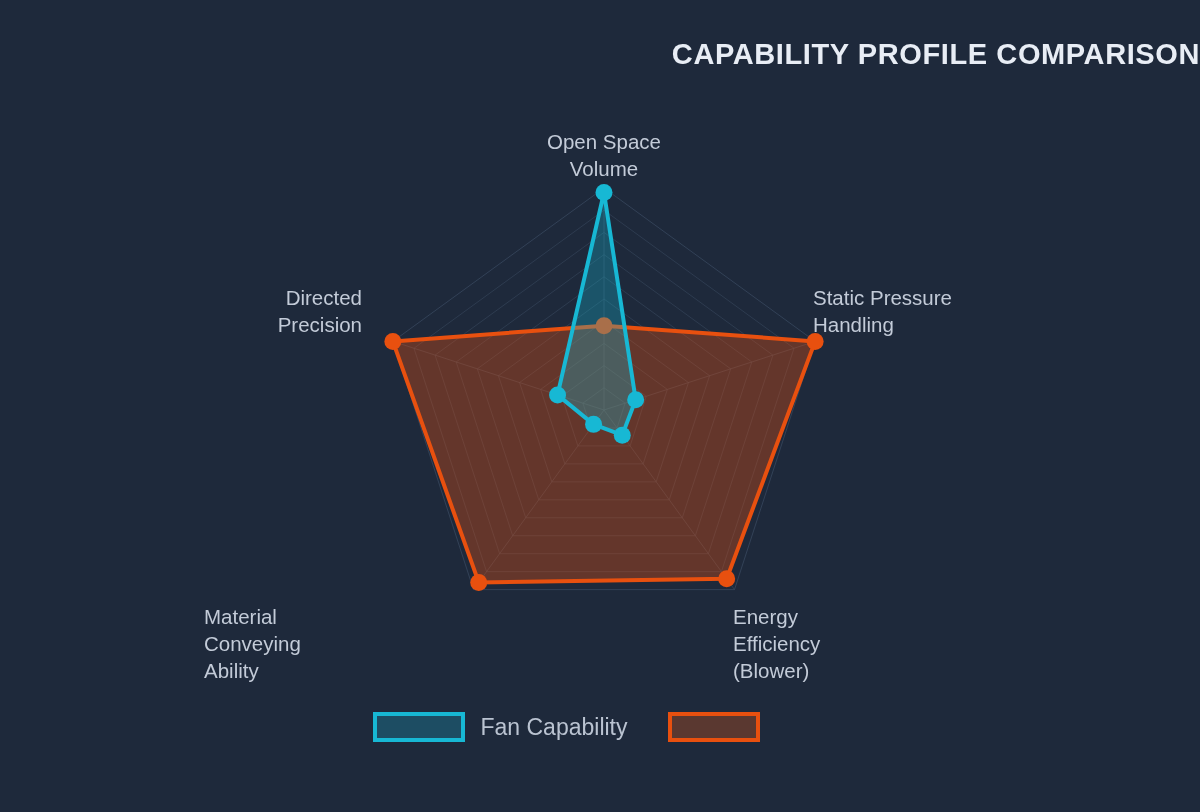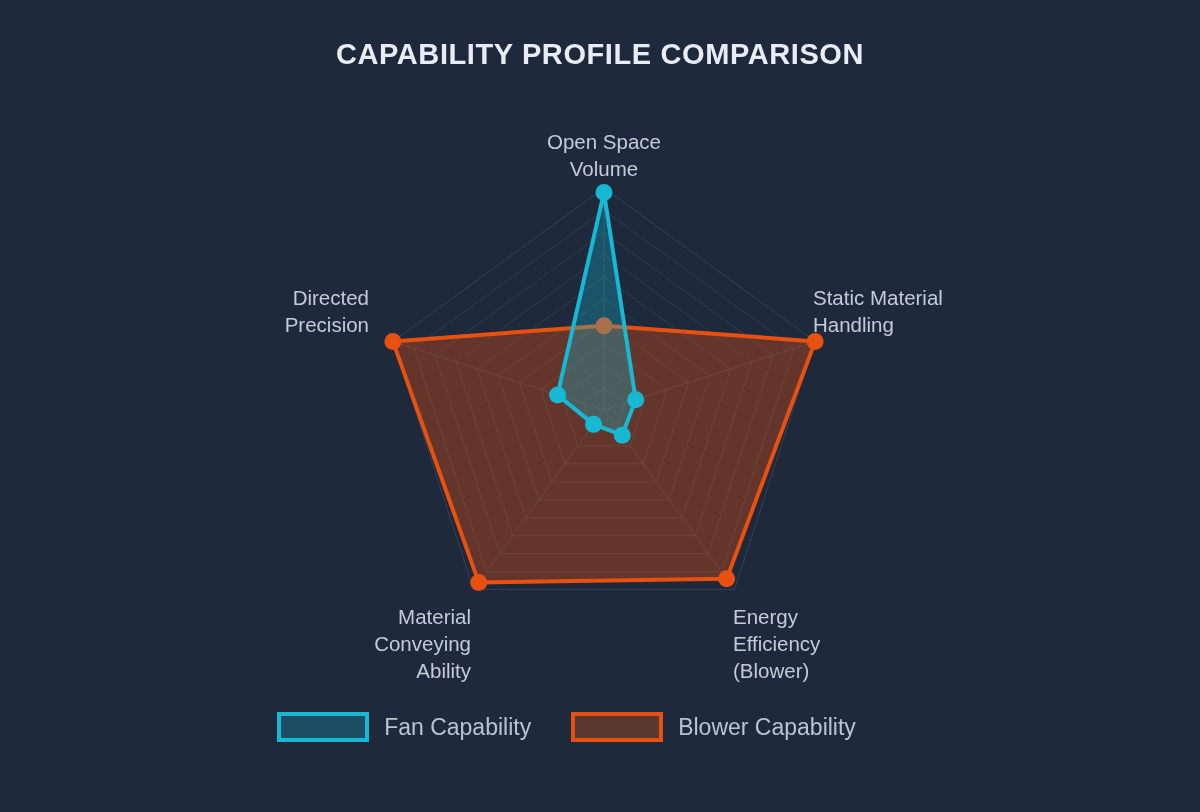--- a/index.html
+++ b/index.html
@@ -8,38 +8,38 @@
     width:1200px;height:812px;
     background:#1e293b;
     font-family:"Liberation Sans", sans-serif;
     overflow:hidden;
     position:relative;
   }
   #chart-root{position:absolute;inset:0;}
   .chart-title{
     position:absolute;
     top:38px;left:0;width:1200px;
-    text-align:center;
+    text-align:right;
     font-size:29px;
     font-weight:bold;
     letter-spacing:0.6px;
     color:#e8edf5;
   }
   svg#radar{position:absolute;top:0;left:0;}
   .axis-label{
     position:absolute;
     color:#c3cbd8;
     font-size:20.5px;
     line-height:27px;
     white-space:pre-line;
   }
   #lbl-open-space{ left:464px; top:128px; width:280px; text-align:center;}
   #lbl-static{ left:813px; top:284px; width:260px; text-align:left;}
-  #lbl-directed{ left:131px; top:284px; width:238px; text-align:right;}
-  #lbl-material{ left:190px; top:603px; width:281px; text-align:right;}
+  #lbl-directed{ left:124px; top:284px; width:238px; text-align:right;}
+  #lbl-material{ left:204px; top:603px; width:281px; }
   #lbl-energy{ left:733px; top:603px; width:260px; text-align:left;}
 
   .legend{
     position:absolute;
     left:0;top:712px;width:1133px;
     display:flex;
     justify-content:center;
     align-items:center;
     gap:40px;
   }
@@ -97,35 +97,34 @@
           <circle cx="635.67" cy="399.71" r="8.5" fill="#17b8d4"></circle>
           <circle cx="622.27" cy="435.14" r="8.5" fill="#17b8d4"></circle>
           <circle cx="593.56" cy="424.37" r="8.5" fill="#17b8d4"></circle>
           <circle cx="557.55" cy="394.91" r="8.5" fill="#17b8d4"></circle>
         </g>
       </g>
   </svg>
 
   <div class="axis-label" id="lbl-open-space">Open Space
 Volume</div>
-  <div class="axis-label" id="lbl-static">Static Material
+  <div class="axis-label" id="lbl-static">Static Pressure
 Handling</div>
   <div class="axis-label" id="lbl-directed">Directed
 Precision</div>
   <div class="axis-label" id="lbl-material">Material
 Conveying
 Ability</div>
   <div class="axis-label" id="lbl-energy">Energy
 Efficiency
 (Blower)</div>
 
   <div class="legend">
     <div class="legend-item">
       <span class="legend-swatch" id="sw-0" style="border-color: rgb(23, 184, 212); background: rgb(29, 77, 99);"></span>
       <span class="legend-text">Fan Capability</span>
     </div>
     <div class="legend-item">
       <span class="legend-swatch" id="sw-1" style="border-color: rgb(232, 80, 15); background: rgb(90, 56, 48);"></span>
-      <span class="legend-text">Blower Capability</span>
     </div>
   </div>
 
 </div>
 
 </body></html>

